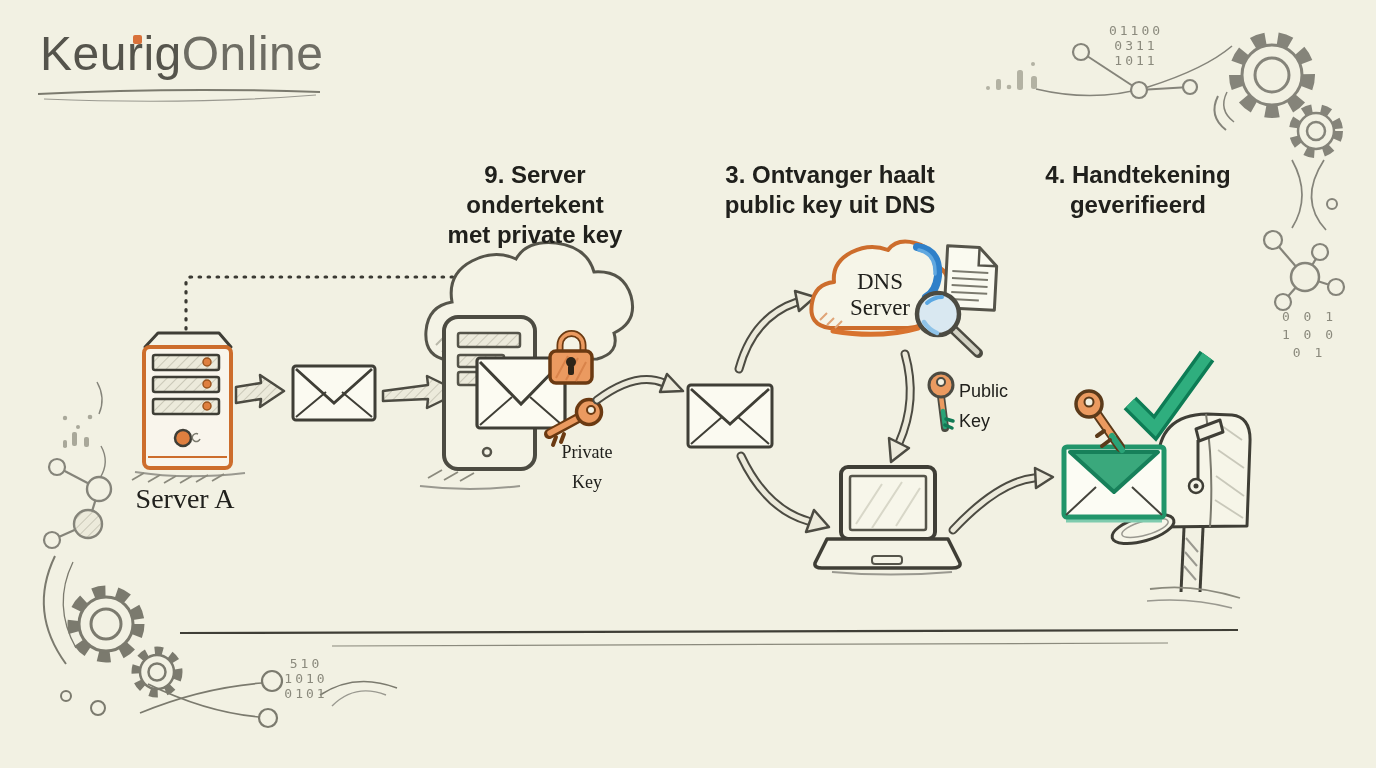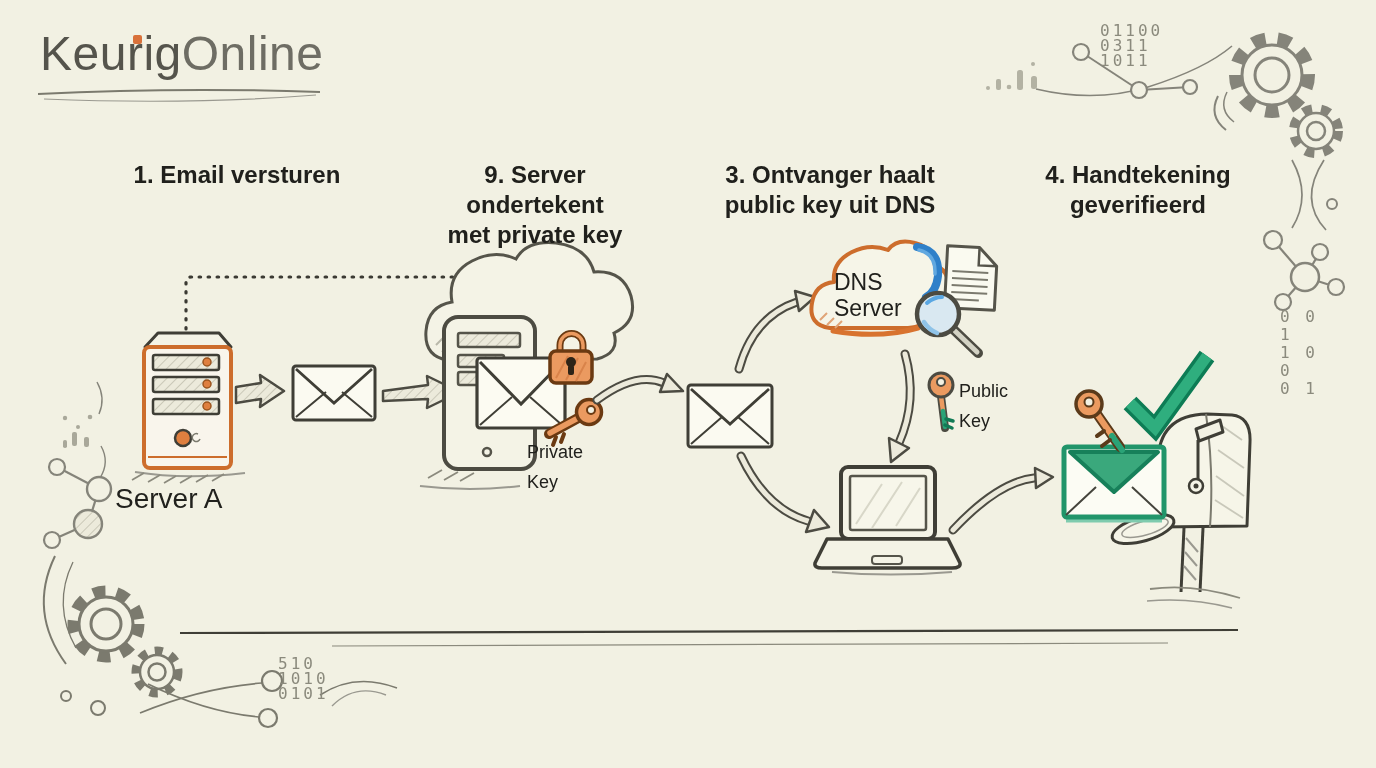--- a/index.html
+++ b/index.html
@@ -6,24 +6,24 @@
   .page{position:relative;width:1376px;height:768px;background:#f2f1e3;overflow:hidden;
         font-family:"Liberation Sans",sans-serif;}
   .page svg{position:absolute;left:0;top:0;}
   .abs{position:absolute;}
   .logo{left:40px;top:26px;font-size:48px;font-weight:400;letter-spacing:.5px;white-space:nowrap;}
   .logo .p1{color:#55544c;}
   .logo .p2{color:#6e6d64;}
   .logo-dot{left:133px;top:35px;width:9px;height:9px;background:#d9713a;border-radius:2px;}
   .step{font-size:24px;line-height:30px;font-weight:600;color:#20201c;text-align:center;white-space:pre-line;}
   .lbl{font-size:18px;line-height:30px;font-weight:500;color:#21211d;white-space:pre-line;}
-  .lbl.center{text-align:left;}
+  .lbl.center{text-align:center;font-family:Liberation Serif, serif;}
   .dns{font-size:23px;line-height:26px;}
-  .bin{font-family:"DejaVu Sans Mono",monospace;font-size:16px;line-height:15px;color:#8b8a7d;
-       letter-spacing:3px;white-space:pre-line;text-align:left;}
+  .bin{font-family:"DejaVu Sans Mono",monospace;font-size:13px;line-height:15px;color:#8b8a7d;
+       letter-spacing:3px;white-space:pre-line;text-align:center;}
 </style>
 </head>
 <body>
 
 <div class="page">
 
 <svg width="1376" height="768" viewBox="0 0 1376 768">
   <defs>
     <pattern id="hl" width="7" height="7" patternUnits="userSpaceOnUse" patternTransform="rotate(45)">
       <rect width="7" height="7" fill="#eceadb"></rect>
@@ -341,21 +341,20 @@
     <path d="M1130 403 L1155 428 L1207 356" stroke="#0d7c55" stroke-width="18"></path>
     <path d="M1130 403 L1155 428 L1207 356" stroke="#2fae7e" stroke-width="11"></path>
   </g>
 </svg>
 
 <div class="abs logo">
   <span class="p1">Keurig</span><span class="p2">Online</span>
 </div>
 <div class="abs logo-dot"></div>
 
-<div class="abs step" style="left:117px;top:160px;width:240px">1. Email versturen</div>
 <div class="abs step" style="left:415px;top:160px;width:240px">9. Server ondertekent
 met private key</div>
 <div class="abs step" style="left:705px;top:160px;width:250px">3. Ontvanger haalt
 public key uit DNS</div>
 <div class="abs step" style="left:1018px;top:160px;width:240px">4. Handtekening
 geverifieerd</div>
 
 <div class="abs lbl center" style="left:115px;top:484px;width:140px;font-size:28px">Server A</div>
 <div class="abs lbl center" style="left:527px;top:437px;width:120px">Private
 Key</div>

